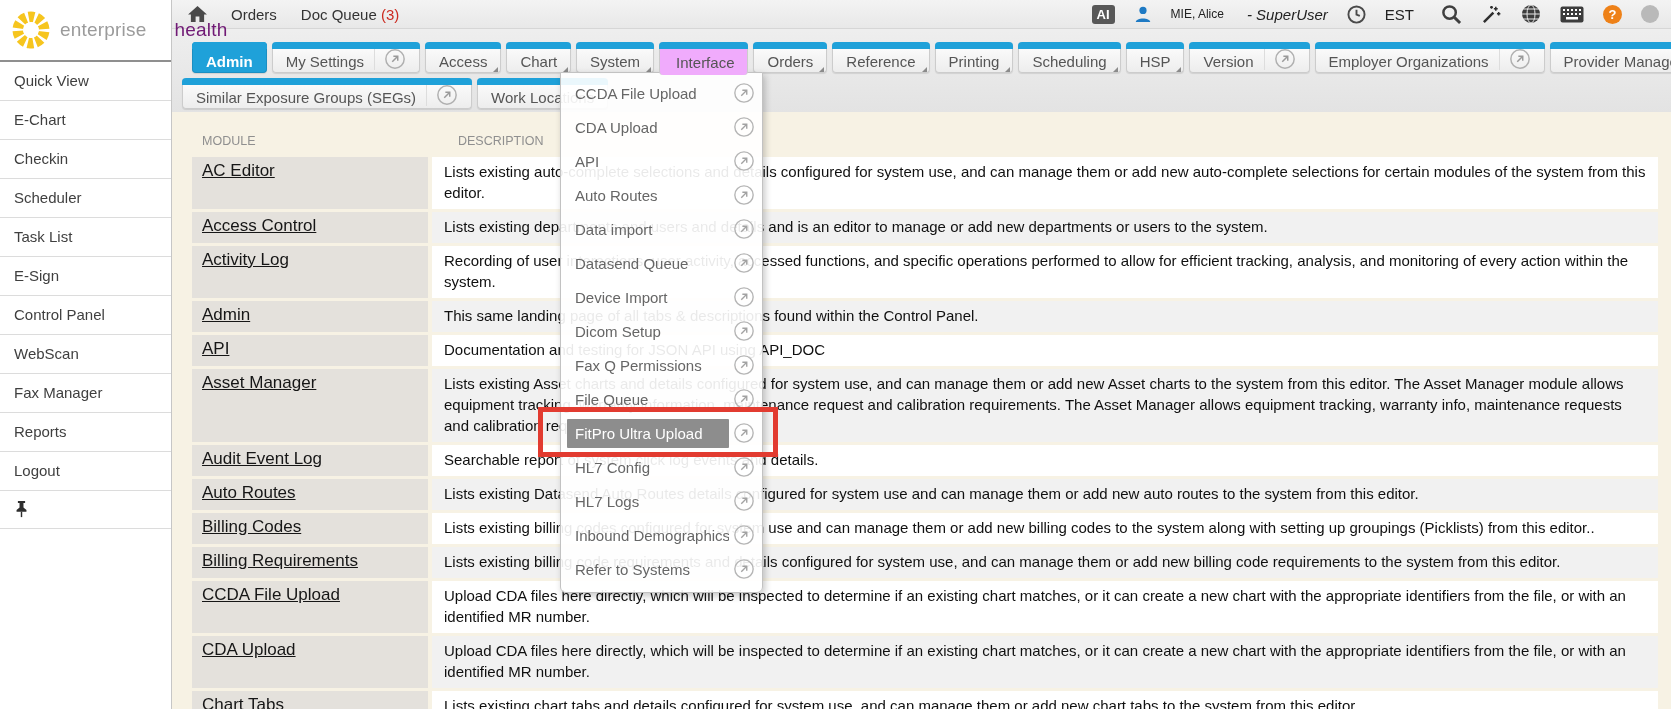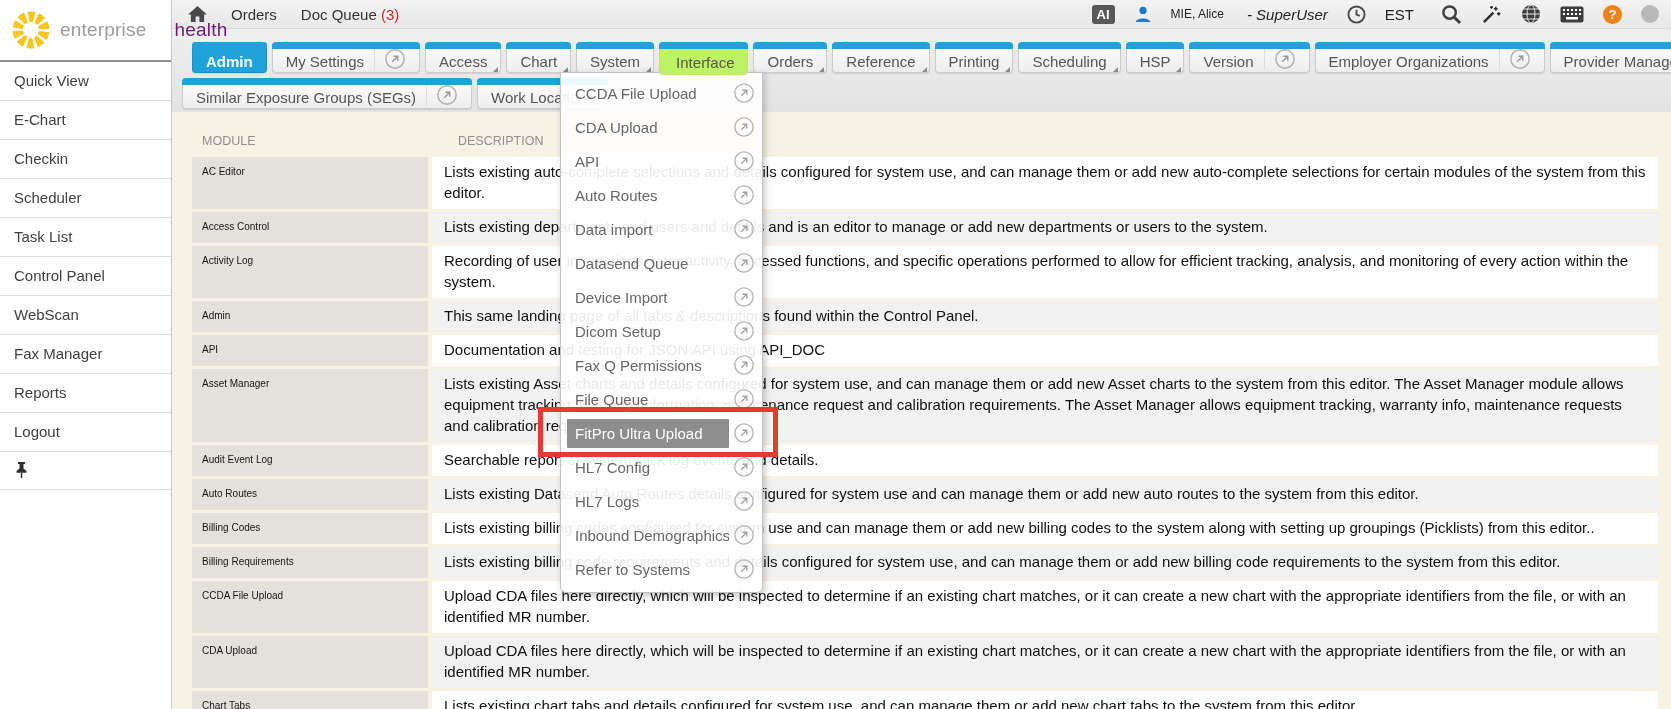--- a/index.html
+++ b/index.html
@@ -42,21 +42,21 @@
   .tabs-row { position:absolute; display:flex; gap:5px; }
   .tabs-row1 { left:192px; top:42px; }
   .tabs-row2 { left:182px; top:78px; }
   .tab { position:relative; height:31px; padding:8px 13px 0;
     background:linear-gradient(#fefefe,#ededed); border:1px solid #ccc; border-top:none;
     border-radius:4px; color:#555; font-size:15px; display:flex; align-items:center;
     box-shadow:0 1px 1px rgba(0,0,0,.10); cursor:pointer; white-space:nowrap; }
   .tab::before { content:""; position:absolute; top:0; left:-1px; right:-1px; height:7px;
     background:#1fa1d9; border-radius:4px 4px 0 0; }
   .tab.active { background:#1fa1d9; color:#fff; font-weight:bold; border-color:#1b8fc2; }
-  .tab.open { background:#bef264; box-shadow:none; z-index:30; height:33px; border-bottom:none;padding-left:16px; }
+  .tab.open { background:#f0abfc; box-shadow:none; z-index:30; height:33px; border-bottom:none;padding-left:16px; }
   .tab-caret { position:absolute; right:2px; bottom:0px; width:0; height:0;
     border-left:5px solid transparent; border-bottom:5px solid #8b8b8b; }
   .tab-popout { margin-left:10px; padding-left:9px; border-left:1px solid #ddd;
     display:flex; align-items:center; height:22px; margin-top:-4px; }
   .popout-svg { width:22px; height:22px; }
 
   
   .menu { position:absolute; left:560px; top:72px; width:203px;
     background:rgba(255,255,255,0.91); border:1px solid #c2c2c2;
     border-radius:0 0 6px 6px; box-shadow:2px 3px 7px rgba(0,0,0,.22);
@@ -73,21 +73,21 @@
 
   
   .content { position:absolute; left:172px; top:112px; right:0; bottom:0;
     background:#f7f2e4; overflow:hidden; }
   .table { margin:22px 13px 0 20px; }
   .thead { display:flex; color:#8f8f8f; font-size:12.5px; padding-bottom:9px; }
   .th-mod { width:236px; padding-left:10px; }
   .th-desc { flex:1; padding-left:30px; }
   .trow { display:flex; margin-bottom:3px; }
   .tcell-mod { width:236px; background:#e4e1dc; padding:4px 10px 6px; flex-shrink:0; }
-  .mod-link { color:#161616; font-size:10px; cursor:pointer; }
+  .mod-link { color:#161616; font-size:17px; text-decoration:underline; cursor:pointer; }
   .tcell-desc { flex:1; margin-left:4px; padding:4px 12px 6px; font-size:15px;
     color:#101010; line-height:21px; background:#fff; }
   .trow.alt .tcell-desc { background:#f1f1f1; }
 
   svg { display:block; }
 </style>
 </head>
 <body>
 
 <div id="app">
@@ -186,20 +186,23 @@
         <div class="side-item">
     <span class="side-label">Checkin</span>
   </div>
         <div class="side-item">
     <span class="side-label">Scheduler</span>
   </div>
         <div class="side-item">
     <span class="side-label">Task List</span>
   </div>
         <div class="side-item">
+    <span class="side-label">E-Sign</span>
+  </div>
+        <div class="side-item">
     <span class="side-label">Control Panel</span>
   </div>
         <div class="side-item">
     <span class="side-label">WebScan</span>
   </div>
         <div class="side-item">
     <span class="side-label">Fax Manager</span>
   </div>
         <div class="side-item">
     <span class="side-label">Reports</span>

